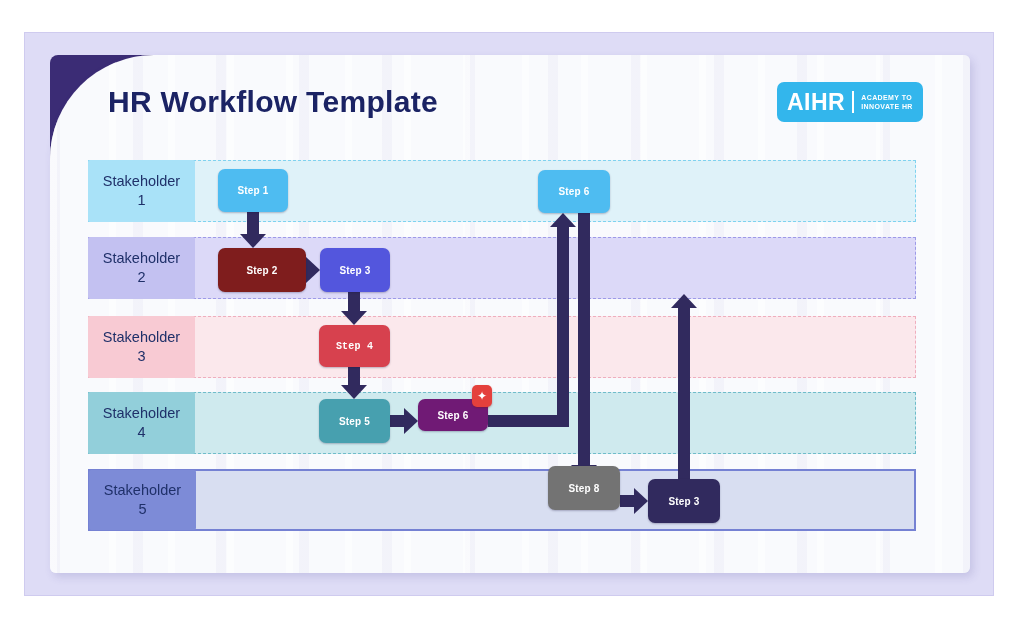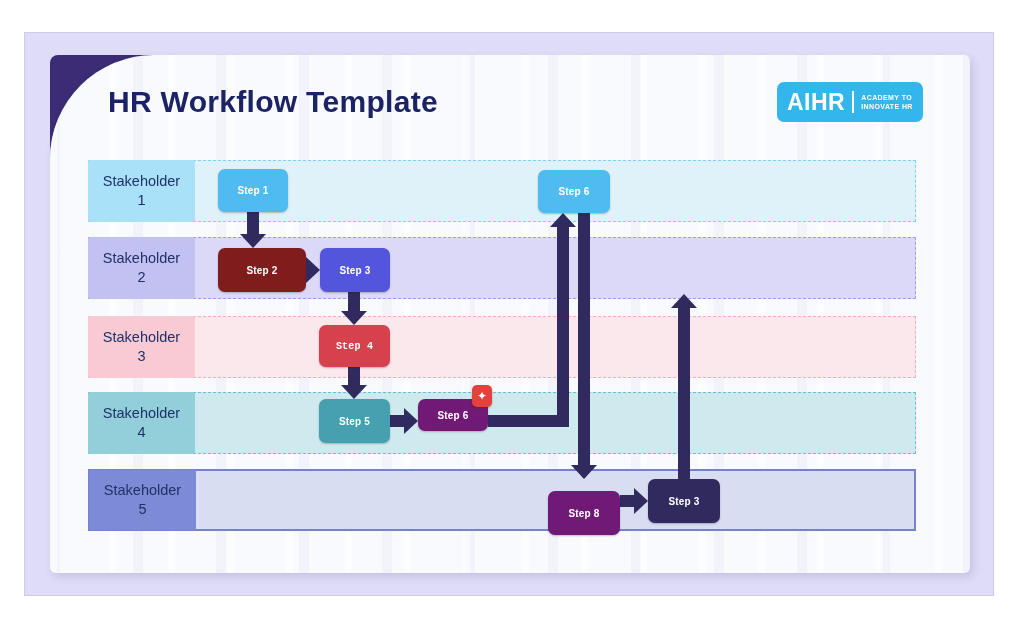--- a/index.html
+++ b/index.html
@@ -158,19 +158,19 @@
         <div class="ahead up" style="left:621px;top:239px"></div>
       </div>
 
       <div class="step" style="left: 168px; top: 114px; width: 70px; height: 43px; background-color: rgb(78, 188, 241);">Step 1</div>
       <div class="step" style="left: 168px; top: 193px; width: 88px; height: 44px; background-color: #7f1d1d;">Step 2</div>
       <div class="step" style="left: 270px; top: 193px; width: 70px; height: 44px; background-color: rgb(83, 86, 221);">Step 3</div>
       <div class="step" style="left: 269px; top: 270px; width: 71px; height: 42px; background-color: rgb(215, 65, 78); font-family: Liberation Mono, monospace;">Step 4</div>
       <div class="step" style="left: 269px; top: 344px; width: 71px; height: 44px; background-color: rgb(71, 160, 175);">Step 5</div>
       <div class="step" style="left: 368px; top: 344px; width: 70px; height: 32px; background-color: #701a75;">Step 6</div>
       <div class="step" style="left: 488px; top: 115px; width: 72px; height: 43px; background-color: rgb(78, 188, 241);">Step 6</div>
-      <div class="step" style="left: 498px; top: 436px; width: 72px; height: 44px; background-color: #701a75;">Step 8</div>
+      <div class="step" style="left: 498px; top: 411px; width: 72px; height: 44px; background-color: #737373;">Step 8</div>
       <div class="step" style="left: 598px; top: 424px; width: 72px; height: 44px; background-color: rgb(49, 42, 94);">Step 3</div>
 
       <div class="badge" style="background-color: rgb(228, 64, 60);">✦</div>
     </div>
   </div>
 </div>
 
 </body></html>

